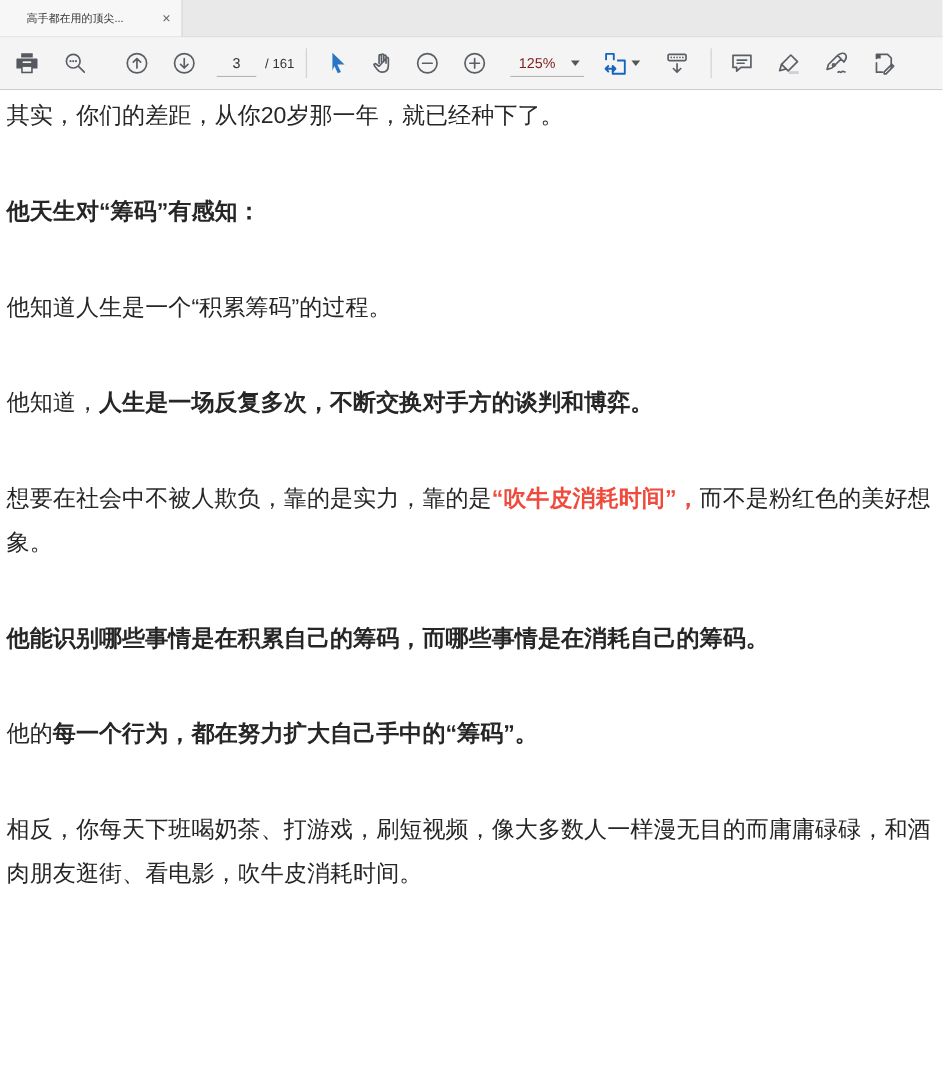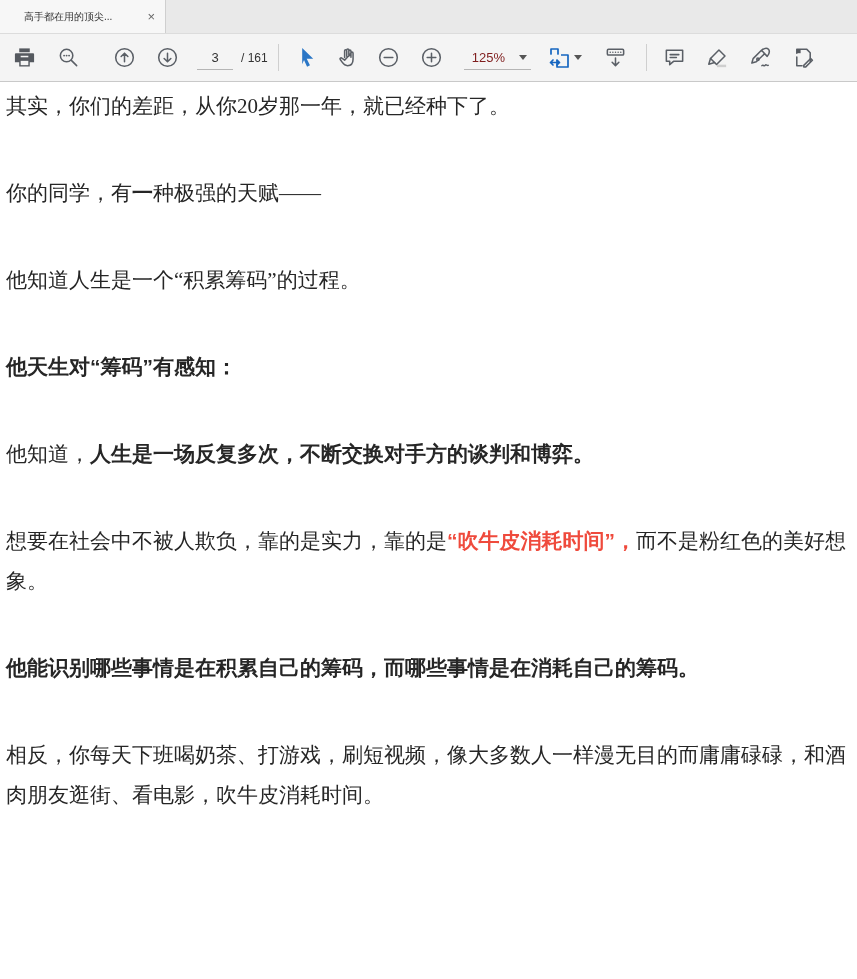--- a/index.html
+++ b/index.html
@@ -35,21 +35,21 @@
   .split{display:flex;align-items:center;margin-left:16px;cursor:pointer;background:none;border:none;padding:0;}
   .split svg{width:24px;height:24px;}
   .split .caret{margin-left:3px;}
   .ml5{margin-left:5px;} .ml7{margin-left:7px;} .ml8{margin-left:8px;}
   .ml12{margin-left:12px;} .ml16{margin-left:16px;} .ml20{margin-left:20px;}
 
   
   .doc{flex:1;background:#fff;padding:4px 6px 0 6px;overflow:hidden;
        font-size:21px;line-height:40px;color:#262626;letter-spacing:0;}
   .doc p{margin:0 0 47px 0;}
-  .seg-normal{font-weight:400;font-family:Liberation Serif, serif;}
+  .seg-normal{font-weight:400;}
   .seg-bold{font-weight:700;}
   .seg-blue-bold{font-weight:700;color:var(--accent-blue,#1574e0);}
   .seg-red-bold{font-weight:700;color:var(--text-red,#ef4a3c);}
 </style>
 </head>
 <body>
 
 <div class="app">
 
   <div class="tabbar">
@@ -177,22 +177,22 @@
         <path class="ic" d="M5 7.5v-4h10.5l3.5 3.5v9.5"></path>
         <path fill="#55595f" d="M5 3.5h4v4H5z"></path>
         <path class="ic" d="M19.5 13l1.8 1.8-7.2 7.2H12.3v-1.8z"></path>
         <path class="ic" d="M5 11.5v9h5.5"></path>
       </svg>
     </button>
   </div>
 
   <div class="doc">
       <p><span class="seg-normal">其实，你们的差距，从你20岁那一年，就已经种下了。</span></p>
-      <p><span class="seg-normal">你的同学，有</span><span class="seg-bold">一</span><span class="seg-normal">种极强的天赋——</span></p>
+      <p><span class="seg-bold">他天生对“筹码”有感知：</span></p>
       <p><span class="seg-normal">他知道人生是一个“积累筹码”的过程。</span></p>
-      <p><span class="seg-bold">他天生对“筹码”有感知：</span></p>
       <p><span class="seg-normal">他知道，</span><span class="seg-bold">人生是一场反复多次，不断交换对手方的谈判和博弈。</span></p>
       <p><span class="seg-normal">想要在社会中不被人欺负，靠的是实力，靠的是</span><span class="seg-red-bold">“吹牛皮消耗时间”，</span><span class="seg-normal">而不是粉红色的美好想象。</span></p>
       <p><span class="seg-bold">他能识别哪些事情是在积累自己的筹码，而哪些事情是在消耗自己的筹码。</span></p>
+      <p><span class="seg-normal">他的</span><span class="seg-bold">每一个行为，都在努力扩大自己手中的“筹码”。</span></p>
       <p><span class="seg-normal">相反，你每天下班喝奶茶、打游戏，刷短视频，像大多数人一样漫无目的而庸庸碌碌，和酒肉朋友逛街、看电影，吹牛皮消耗时间。</span></p>
     </div>
 
 </div>
 
 </body></html>

